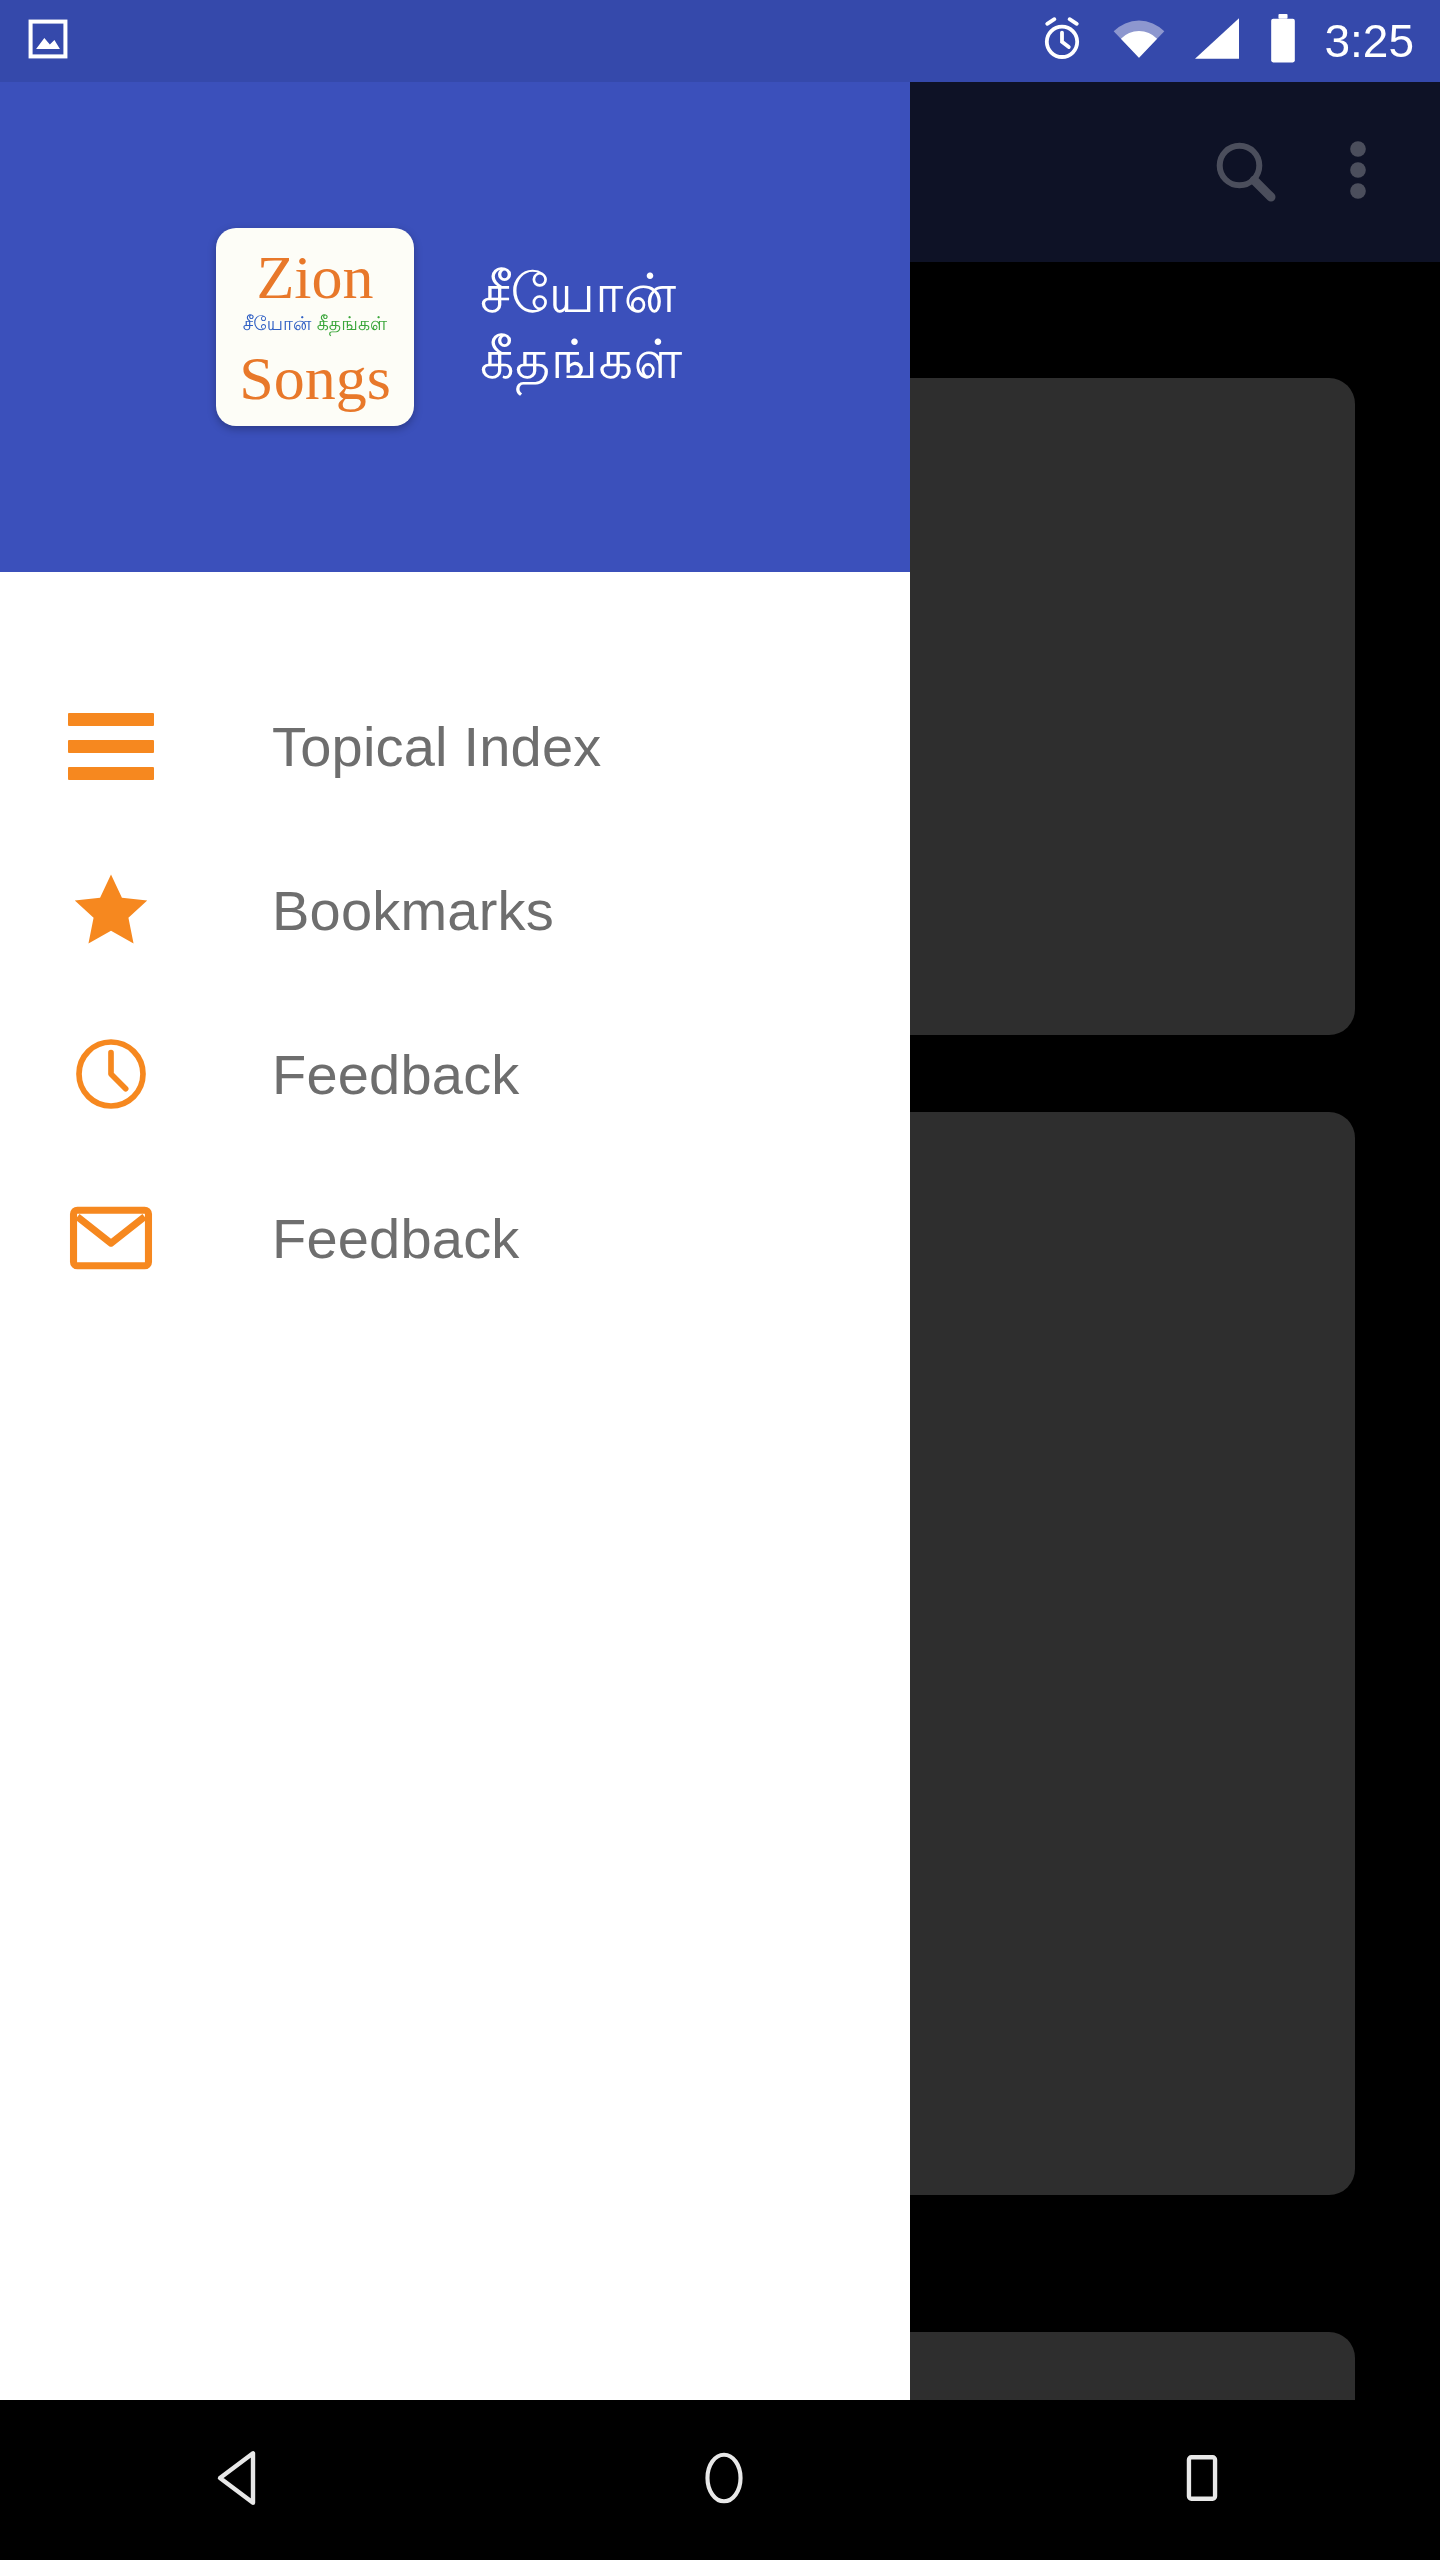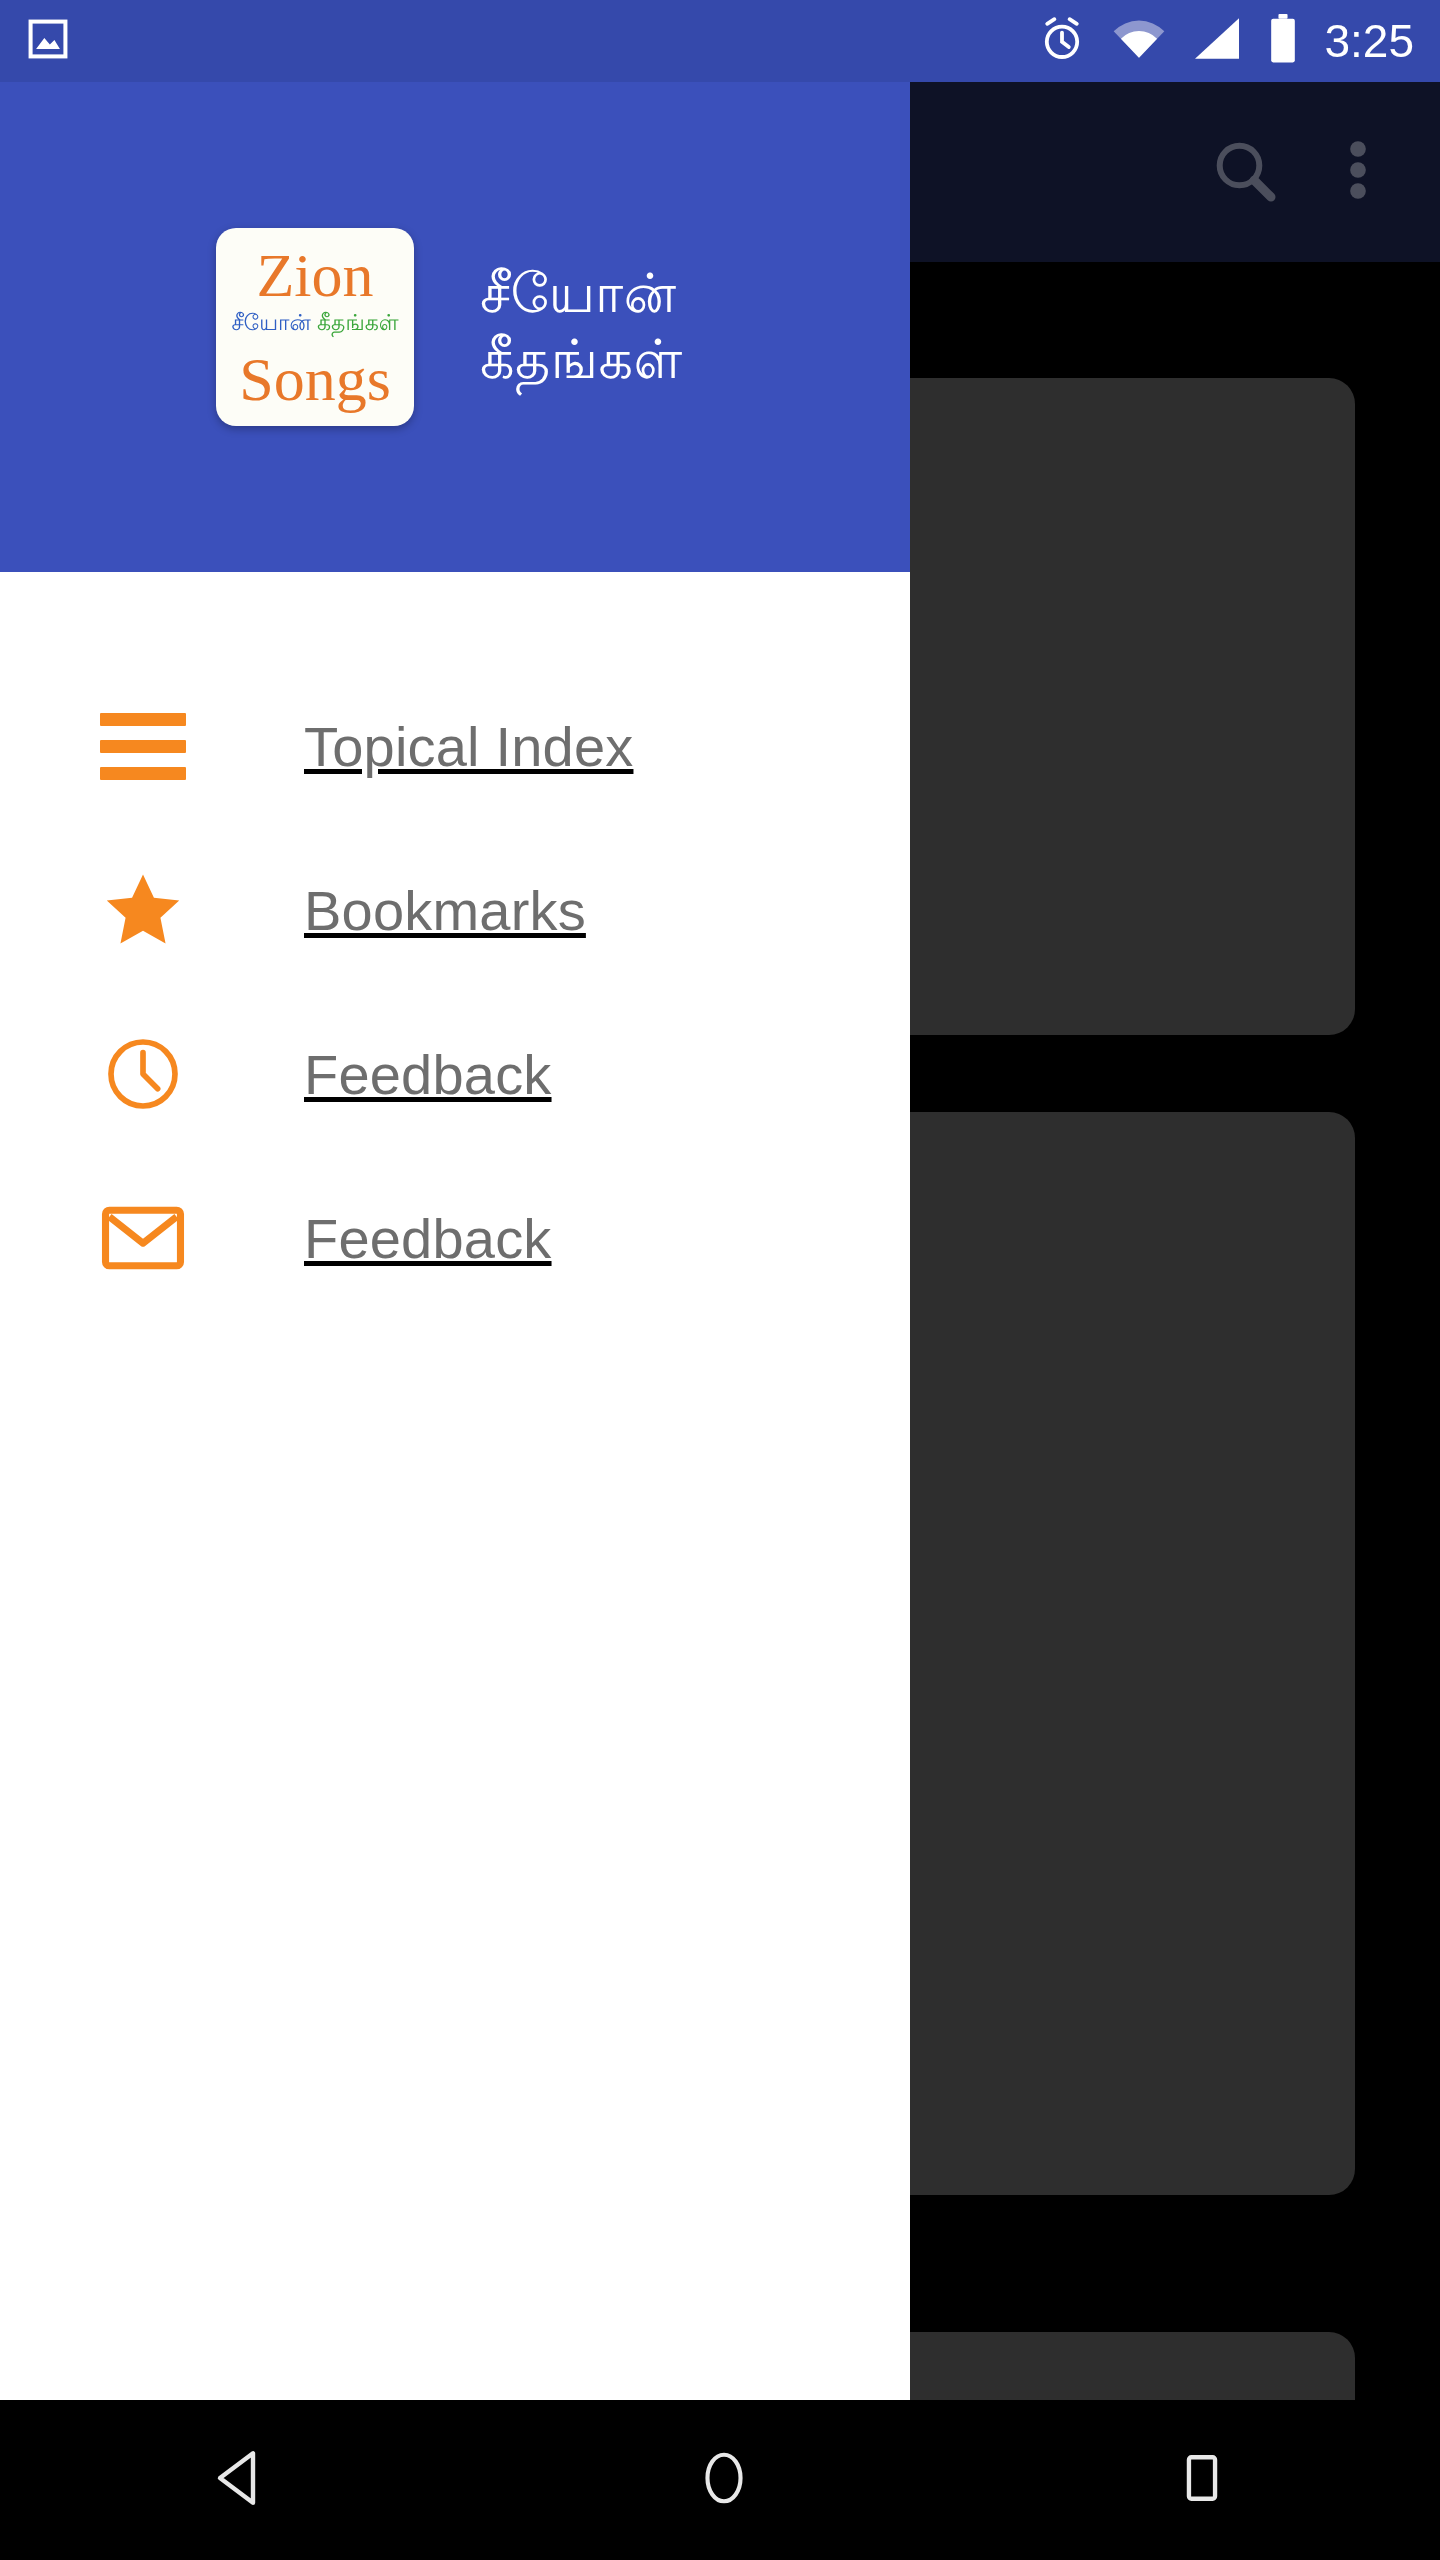--- a/index.html
+++ b/index.html
@@ -55,30 +55,30 @@
   #logo{
     width:198px; height:198px; background:#fdfdf7; border-radius:20px;
     display:flex; flex-direction:column; align-items:center; justify-content:center;
     box-shadow:0 3px 8px rgba(0,0,0,.28); flex:none;
   }
   .logo-zion, .logo-songs{
     font-family:"Liberation Serif", serif; color:#e8782a; line-height:1;
   }
   .logo-zion{ font-size:62px; margin-bottom:2px; }
   .logo-songs{ font-size:62px; margin-top:12px; }
-  .logo-ta{ font-size:22px; line-height:1; margin:4px 0 2px 0; white-space:nowrap; }
+  .logo-ta{ font-size:19px; line-height:1; margin:4px 0 2px 0; white-space:nowrap; }
   .logo-ta .b{ color:#2f5fc4; }
   .logo-ta .g{ color:#3aa63a; }
   #drawer-title{
     color:#fff; font-size:54px; line-height:1.22; letter-spacing:.5px;
   }
 
   #menu{ padding-top:92px; }
   .menu-item{
-    display:flex; align-items:center; height:164px; padding-left:100px; gap:0;text-decoration:underline;
+    display:flex; align-items:center; height:164px; padding-left:68px; gap:0;
   }
   .menu-icon{
     width:86px; flex:none; display:flex; align-items:center; justify-content:center;
   }
   .menu-label{
     margin-left:118px; color:#6e6e6e; font-size:56px; letter-spacing:.2px;
   }
 
   
   .bars{ display:flex; flex-direction:column; gap:14px; width:86px; }

